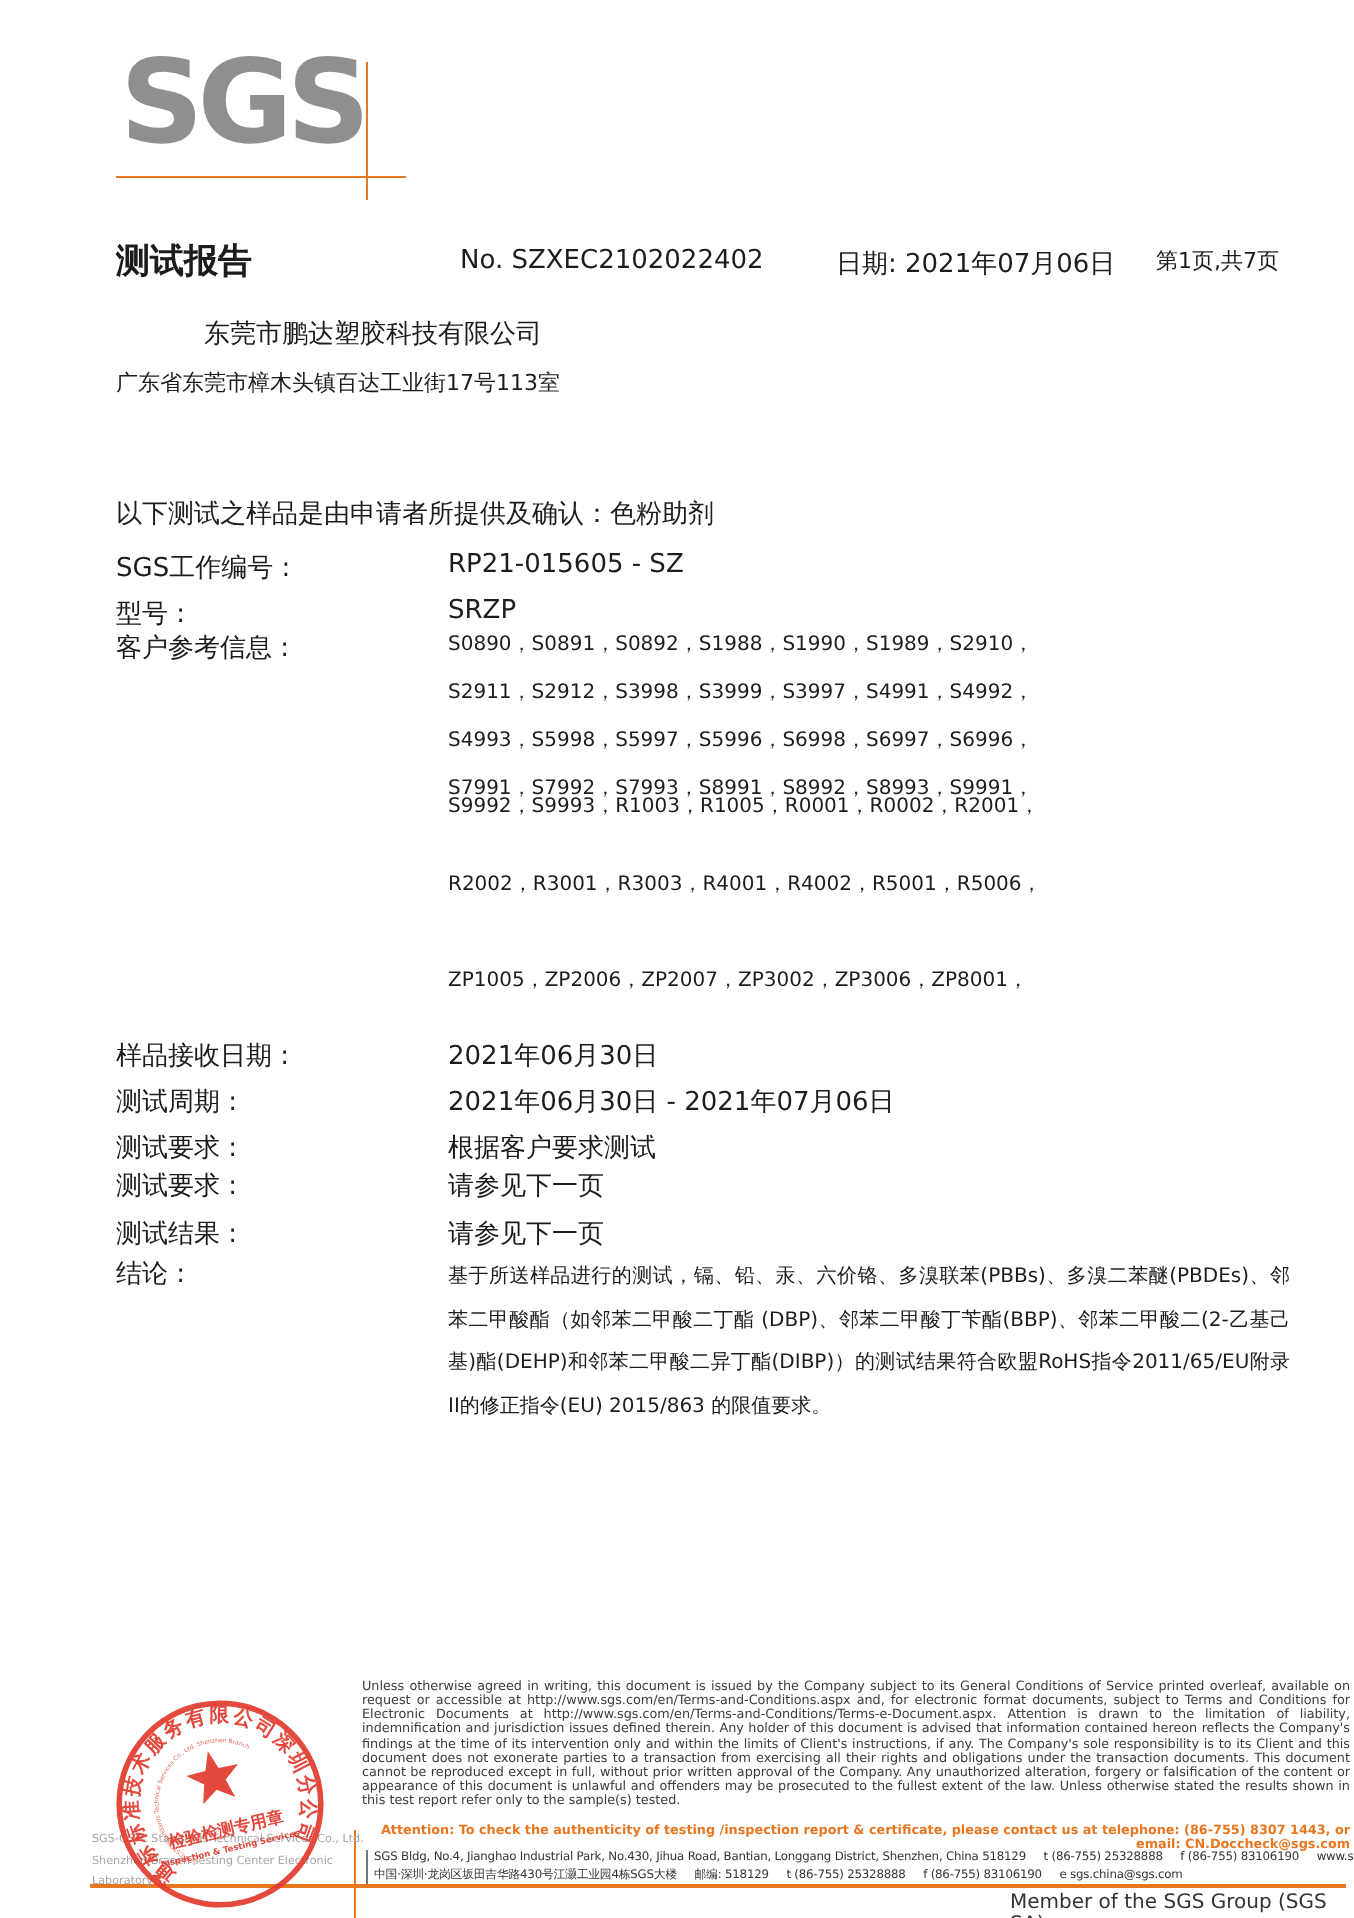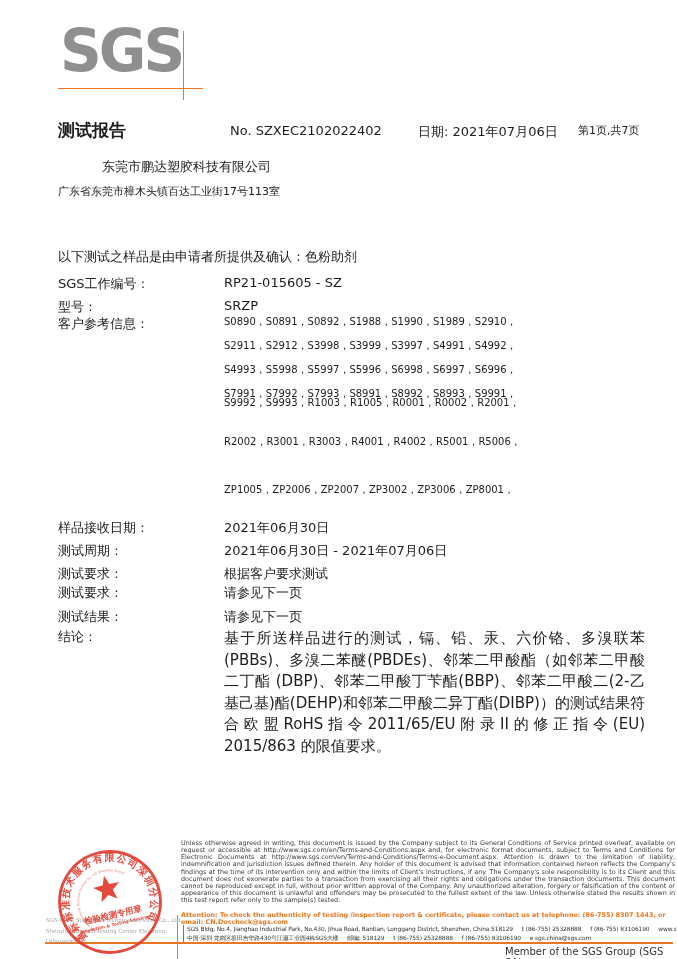--- a/index.html
+++ b/index.html
@@ -19,25 +19,25 @@
   .report-pages{left:578px;top:123px;font-size:11px;}
 
   .applicant-name{left:58px;top:158px;font-size:13px;margin-left:44px;}
   .applicant-addr{left:58px;top:184px;font-size:11px;}
 
   .intro{left:58px;top:248px;font-size:13px;}
 
   .lbl{position:absolute;left:58px;font-size:13px;}
   .val{position:absolute;left:224px;font-size:13px;}
   .ref-line{position:absolute;left:224px;font-size:10px;}
-  .conclusion-val{left:224px;top:628px;width:421px;font-size:15px;line-height:21.5px;text-align:justify;}
+  .conclusion-val{left:224px;top:628px;width:421px;font-size:10px;line-height:21.5px;text-align:justify;}
 
   
   .legal{left:181px;top:840px;width:494px;font-size:6.4px;line-height:7.15px;color:#3b3b3b;text-align:justify;}
-  .attention{left:181px;top:912px;width:494px;font-size:6.4px;line-height:7.2px;font-weight:bold;color:#e87722;}
+  .attention{left:181px;top:912px;width:494px;font-size:6.4px;line-height:7.2px;font-weight:bold;color:#e87722;text-align:right;}
   .addr-block{left:183px;top:925px;width:492px;border-left:1px solid #777;padding-left:3px;}
   .addr-line{white-space:nowrap;font-size:5.9px;color:#333;line-height:8.5px;letter-spacing:-0.1px;}
   .addr-line span{margin-right:7px;}
   .footer-hline{left:45px;top:942px;width:628px;height:2px;background:#e87722;}
   .footer-vline{left:177px;top:915px;width:1px;height:44px;background:#e87722;}
   .member{left:465px;top:946px;font-size:10px;color:#333;margin-left:40px;}
 
   .stamp-company{left:46px;width:150px;font-size:5.6px;color:#a6a6a6;line-height:10px;}
   .stamp{left:48px;top:846px;width:124px;height:112px;transform:rotate(-13deg);pointer-events:none;opacity:0.92;}
 </style>

